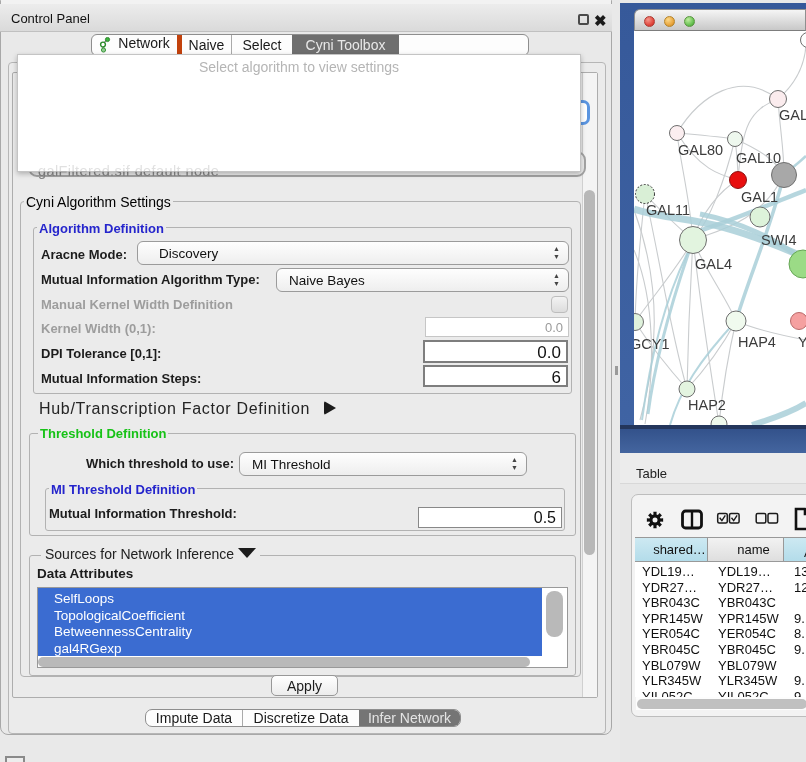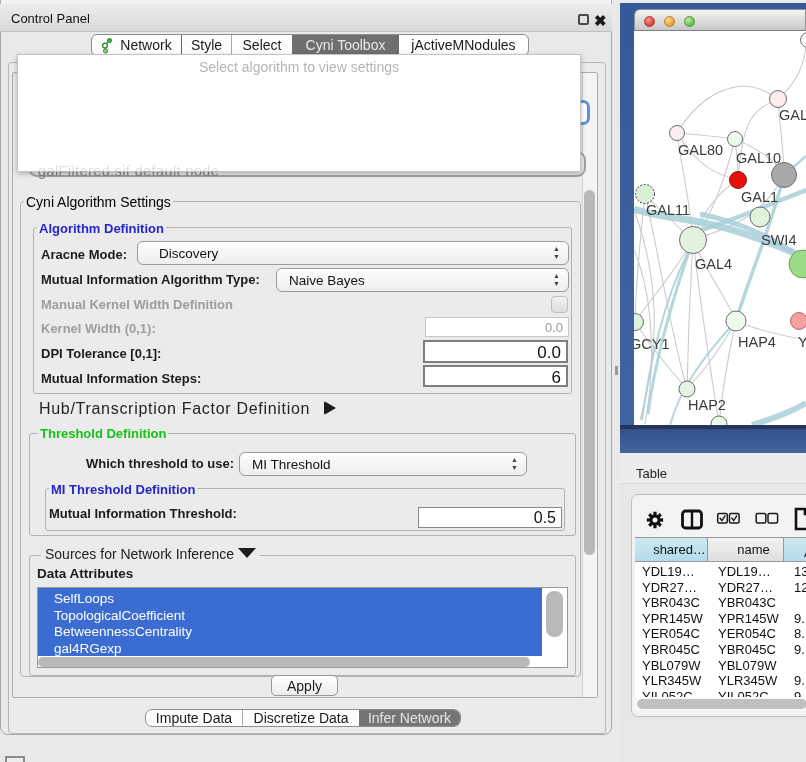--- a/index.html
+++ b/index.html
@@ -29,31 +29,30 @@
   <div class="abs" style="left:594px; top:12px; font-size:15px; font-weight:bold; color:#1a1a1a;">✖</div>
 
   <div class="abs" style="left:8px; top:62px; width:598px; height:672px; background:#ebebeb; border:1px solid #b6b6b6; border-radius:4px;"></div>
 
   <div class="abs" style="left:12px; top:72px; width:586px; height:626px; background:#ebebeb; border:1px solid #adadad; border-radius:2px;"></div>
 
   <div class="abs" style="left:582px; top:73px; width:15px; height:624px; background:#f4f4f4; border-left:1px solid #d0d0d0;"></div>
   <div class="abs" style="left:584px; top:190px; width:11px; height:365px; background:#b8b8b8; border-radius:6px;"></div>
 
   <div id="toptabs" class="abs" style="left:91px; top:34px; width:438px; height:22px; background:#fdfdfd; border:1px solid #8e8e8e; border-radius:6px; display:flex; font-size:14px; color:#1a1a1a; overflow:hidden;">
-    <div style="width:90px; display:flex; align-items:center; justify-content:center; border-right:1px solid #c2410c;">
+    <div style="width:90px; display:flex; align-items:flex-start; justify-content:center; border-right:5px solid #c2410c;">
       <svg width="14" height="16" viewBox="0 0 14 16" style="margin-right:5px; margin-top:2px;">
         <path d="M8,2.5 L4,7 L4,13" stroke="#666" stroke-width="1.1" fill="none"></path>
         <circle cx="8.5" cy="2.5" r="2.1" fill="#3db33d" stroke="#1e7a1e" stroke-width="0.8"></circle>
         <circle cx="4" cy="7.5" r="2.4" fill="#fff" stroke="#2c8c2c" stroke-width="1.4"></circle>
         <circle cx="4.5" cy="13" r="2.1" fill="#8fcf8f" stroke="#2c8c2c" stroke-width="0.9"></circle>
       </svg>Network</div>
-    <div style="width:50px; display:flex; align-items:center; justify-content:center; border-right:1px solid #aaa;">Style</div>
+    <div style="width:50px; display:flex; align-items:center; justify-content:center; border-right:1px solid #aaa;">Naive</div>
     <div style="width:60px; display:flex; align-items:center; justify-content:center;">Select</div>
     <div style="width:107px; display:flex; align-items:center; justify-content:center; background:#6f6f6f; color:#e8e8e8;">Cyni Toolbox</div>
-    <div style="flex:1; display:flex; align-items:center; justify-content:center;">jActiveMNodules</div>
   </div>
 
   <div class="abs" style="left:560px; top:100px; width:30px; height:25px; background:#fff; border:3px solid #5b95e0; border-radius:7px;"></div>
   <div class="abs" style="left:28px; top:151px; width:558px; height:26px; background:#ebebeb; border:2px solid #a3a3a3; border-radius:9px;"></div>
   <div class="abs" style="left:38px; top:163px; font-size:14.5px; color:#8f8f8f; z-index:39; letter-spacing:0.4px;">galFiltered.sif  default node</div>
   <div class="abs" style="left:38px; top:163px; font-size:14.5px; color:rgba(100,100,100,0.20); z-index:41; letter-spacing:0.4px;">galFiltered.sif  default node</div>
 
   <div class="grpline" style="left:20px; top:201px; width:561px; height:476px;"></div>
   <div class="grplabel" style="left:24px; top:194px; color:#000000;">Cyni Algorithm Settings</div>
 

